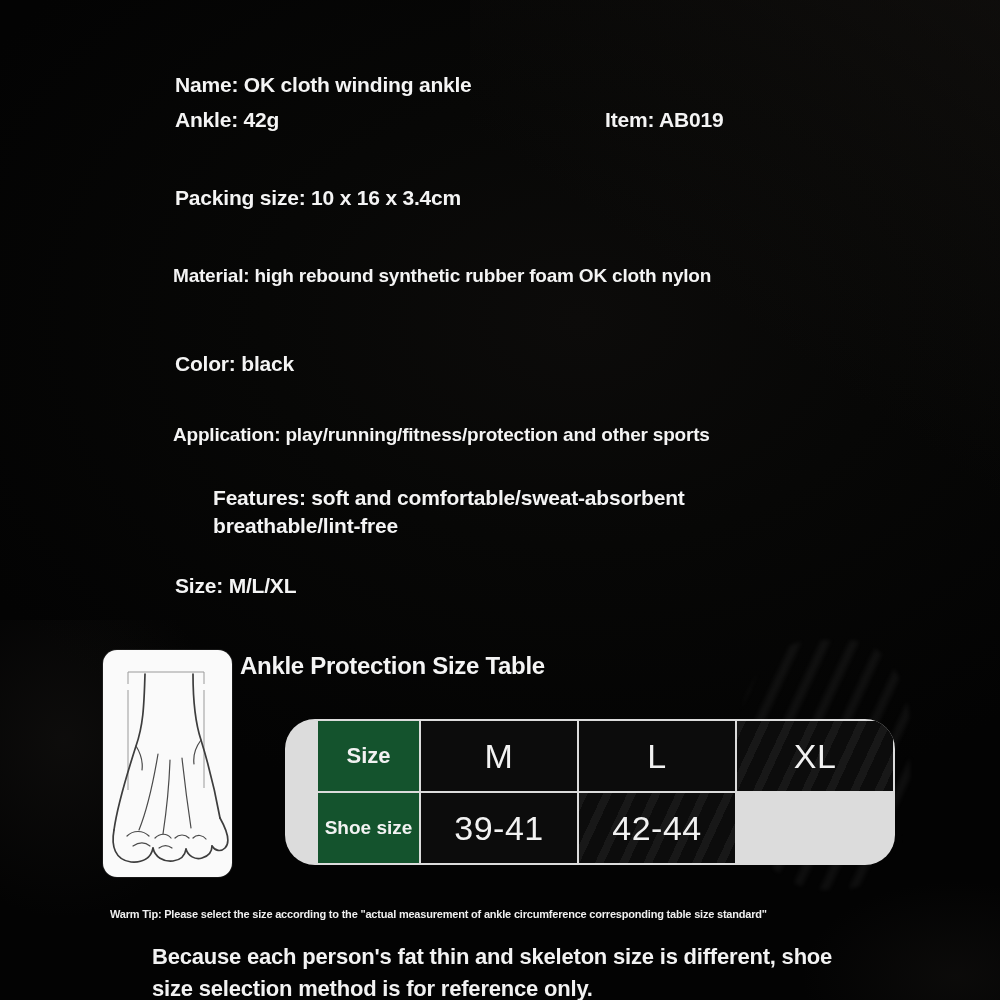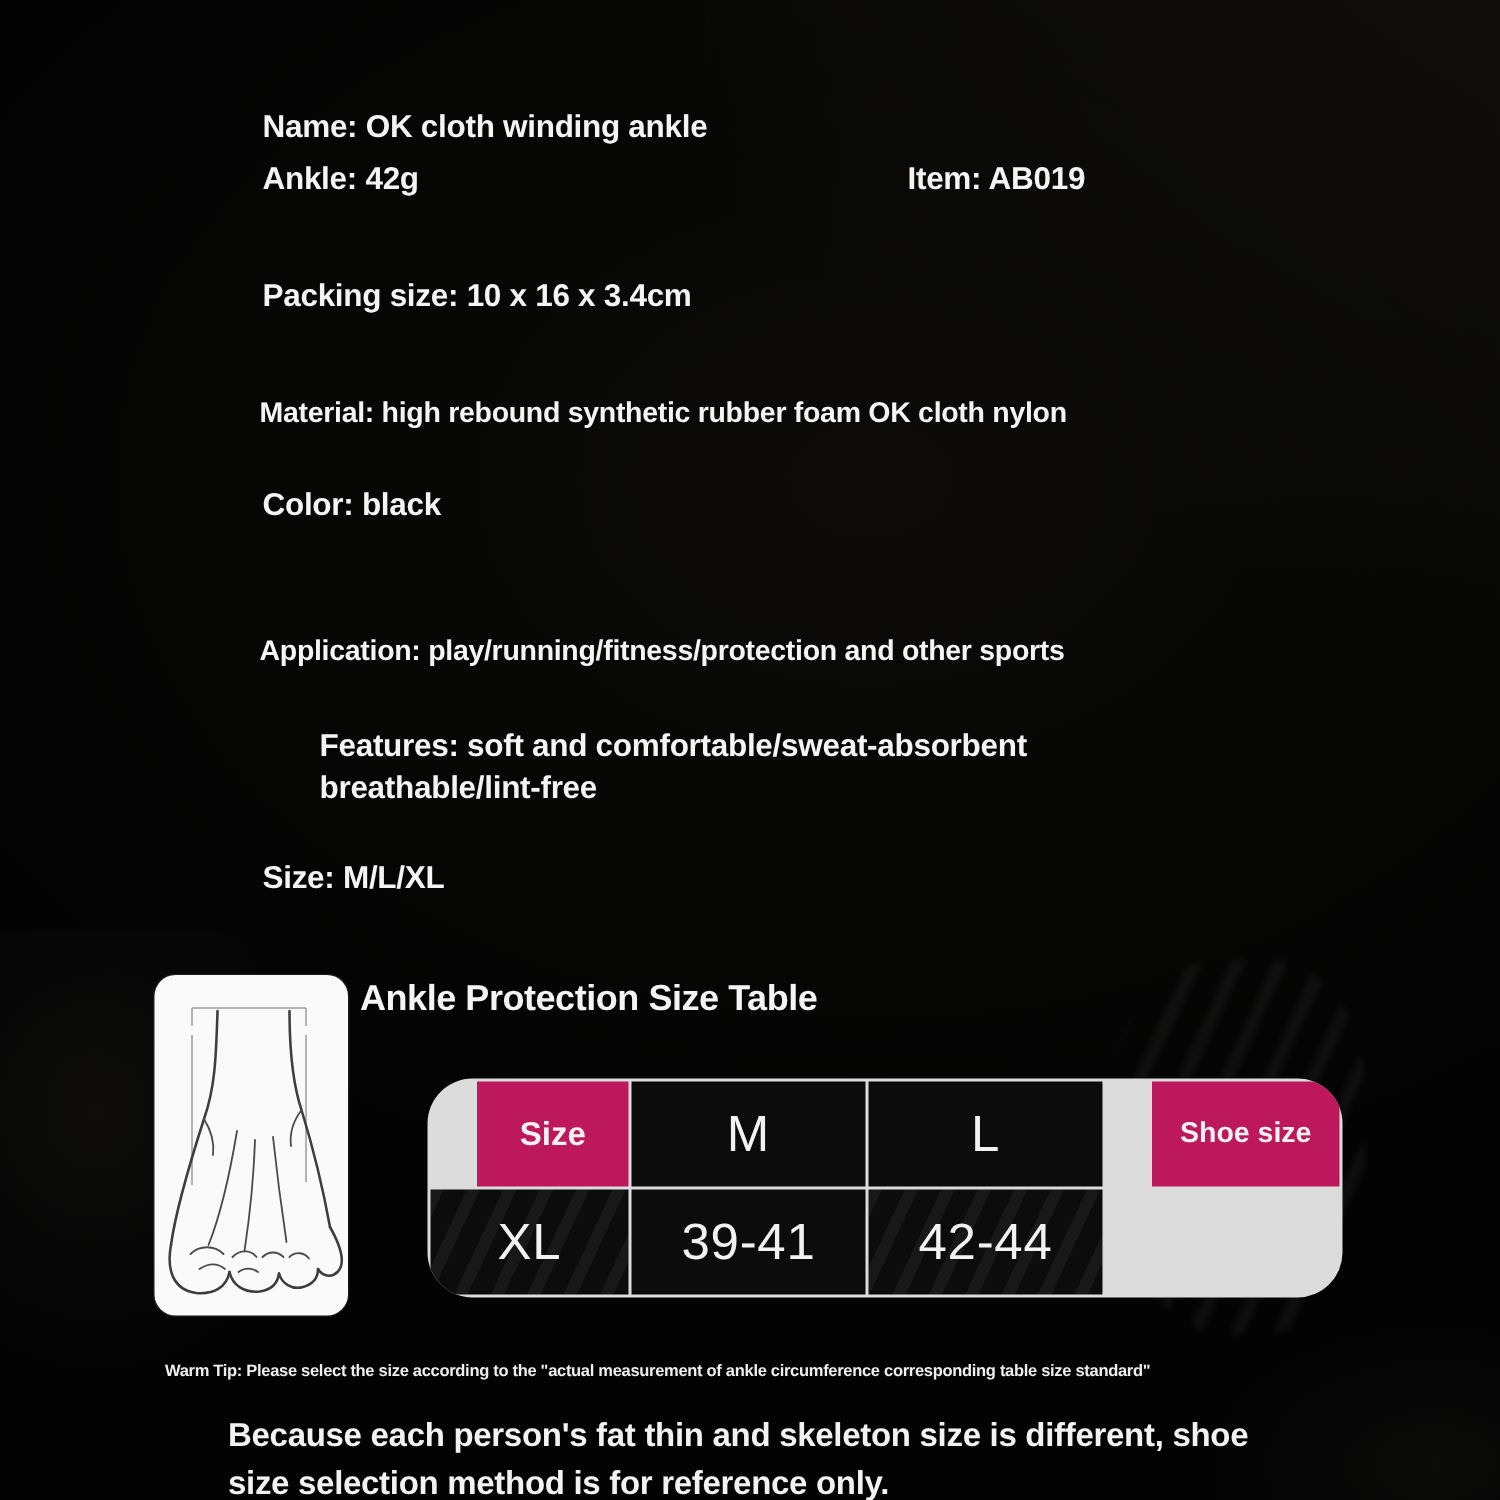--- a/index.html
+++ b/index.html
@@ -47,21 +47,21 @@
     white-space:nowrap;
   }
   .spec.small{font-size:19px;}
   .spec.wrap{white-space:normal;line-height:1.32;margin-left:40px;}
 
   .pos-name{left:175px;top:31px;margin-top:42px;}
   .pos-weight{left:175px;top:108px;}
   .pos-item{left:605px;top:108px;}
   .pos-packing{left:175px;top:186px;}
   .pos-material{left:173px;top:265px;}
-  .pos-color{left:175px;top:325px;text-align:right;}
+  .pos-color{left:175px;top:352px;text-align:right;}
   .pos-application{left:173px;top:424px;}
   .pos-features{left:173px;top:484px;width:600px;}
   .pos-size{left:175px;top:574px;}
 
   
   .foot-box{
     position:absolute;left:103px;top:650px;width:129px;height:227px;
     background:#fafafa;border-radius:14px;
     box-shadow:0 0 0 1px rgba(255,255,255,0.08);
   }
@@ -81,21 +81,21 @@
     gap:2px;
     padding:2px;
     background:#dcdcdc;
     border-radius:30px;
     overflow:hidden;
   }
   .cell{
     display:flex;align-items:center;justify-content:center;
     color:#f2f2f2;
   }
-  .cell.orange{background:#be185d;margin-left:31px;}
+  .cell.orange{background:#14532d;margin-left:31px;}
   .cell.dark{background:#0c0c0c;}
   .cell.striped{
     background-color:#0c0c0c;
     background-image:repeating-linear-gradient(115deg, rgba(255,255,255,0.05) 0 8px, rgba(0,0,0,0) 8px 22px);
   }
   .cell .hd1{font-size:22px;font-weight:bold;}
   .cell .hd2{font-size:19px;font-weight:bold;}
   .cell .val{font-size:34px;font-weight:400;letter-spacing:0.5px;}
 
   .warm-tip{
@@ -167,25 +167,25 @@
   <div class="size-table">
     <div class="cell orange">
       <span class="hd1">Size</span>
     </div>
     <div class="cell dark">
       <span class="val">M</span>
     </div>
     <div class="cell dark">
       <span class="val">L</span>
     </div>
+    <div class="cell striped">
+      <span class="val">XL</span>
+    </div>
     <div class="cell orange">
       <span class="hd2">Shoe size</span>
-    </div>
-    <div class="cell striped">
-      <span class="val">XL</span>
     </div>
     <div class="cell dark">
       <span class="val">39-41</span>
     </div>
     <div class="cell striped">
       <span class="val">42-44</span>
     </div>
   </div>
 
   <div class="warm-tip">Warm Tip: Please select the size according to the "actual measurement of ankle circumference corresponding table size standard"</div>

